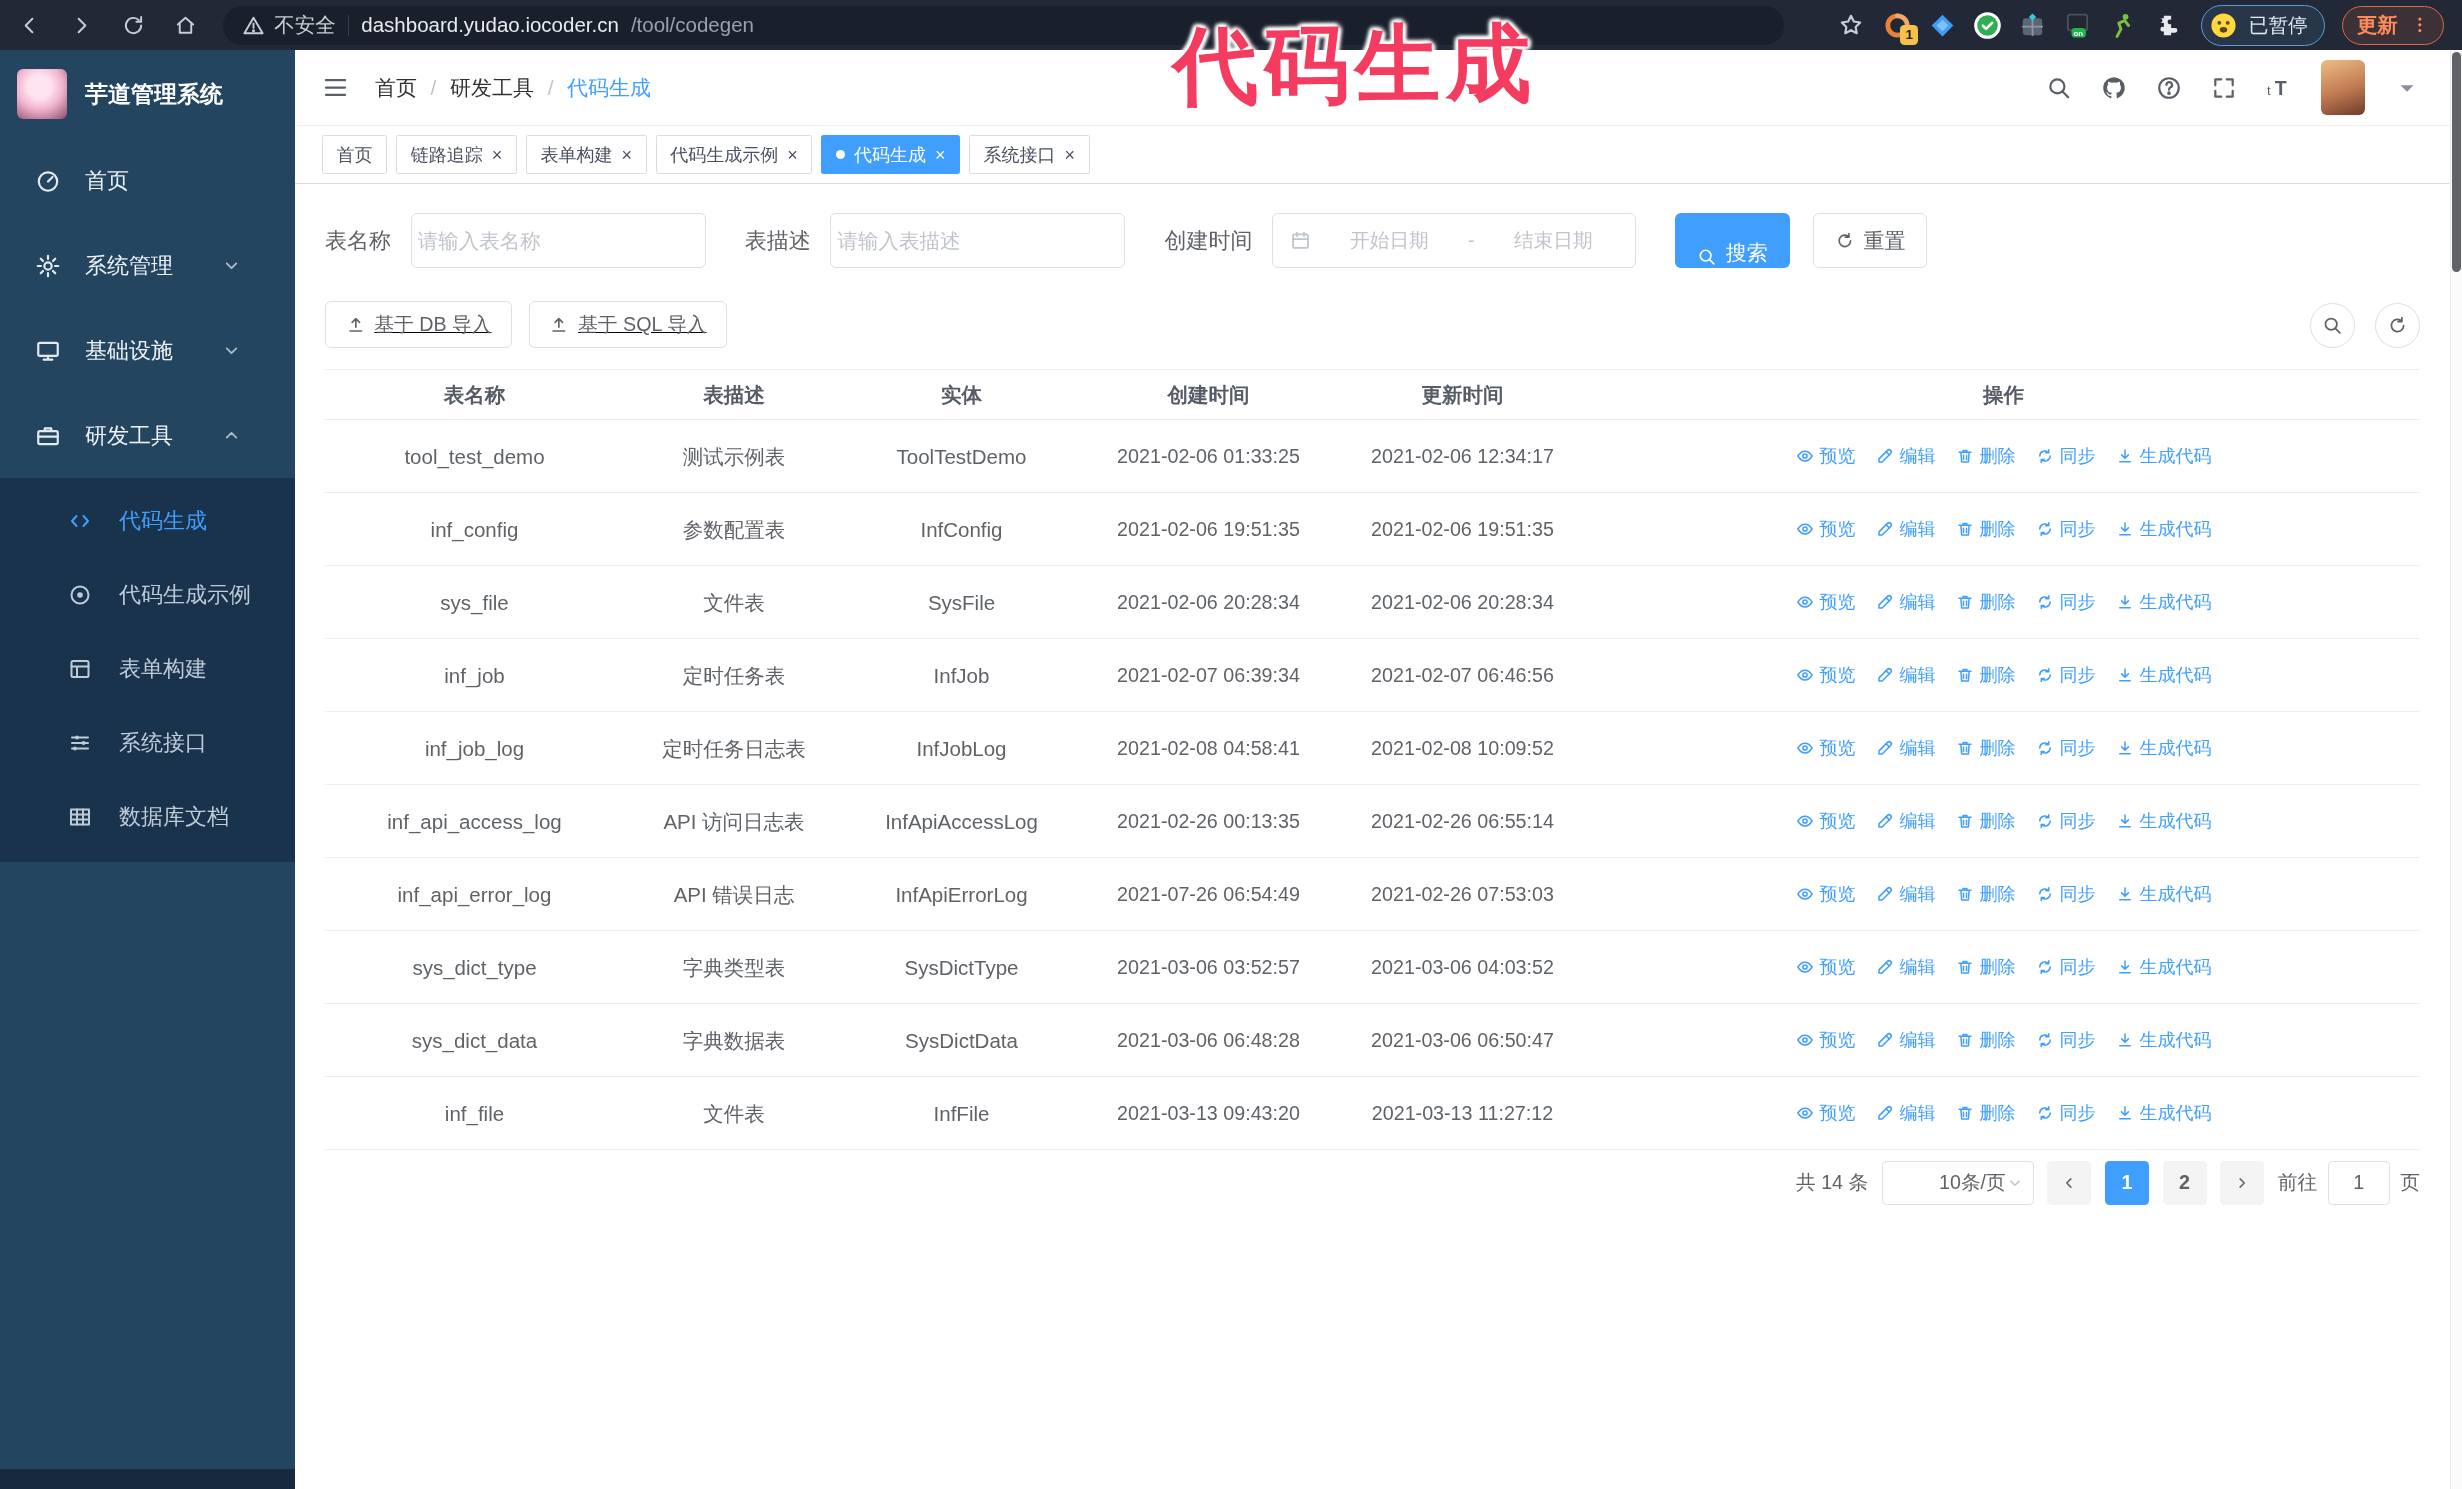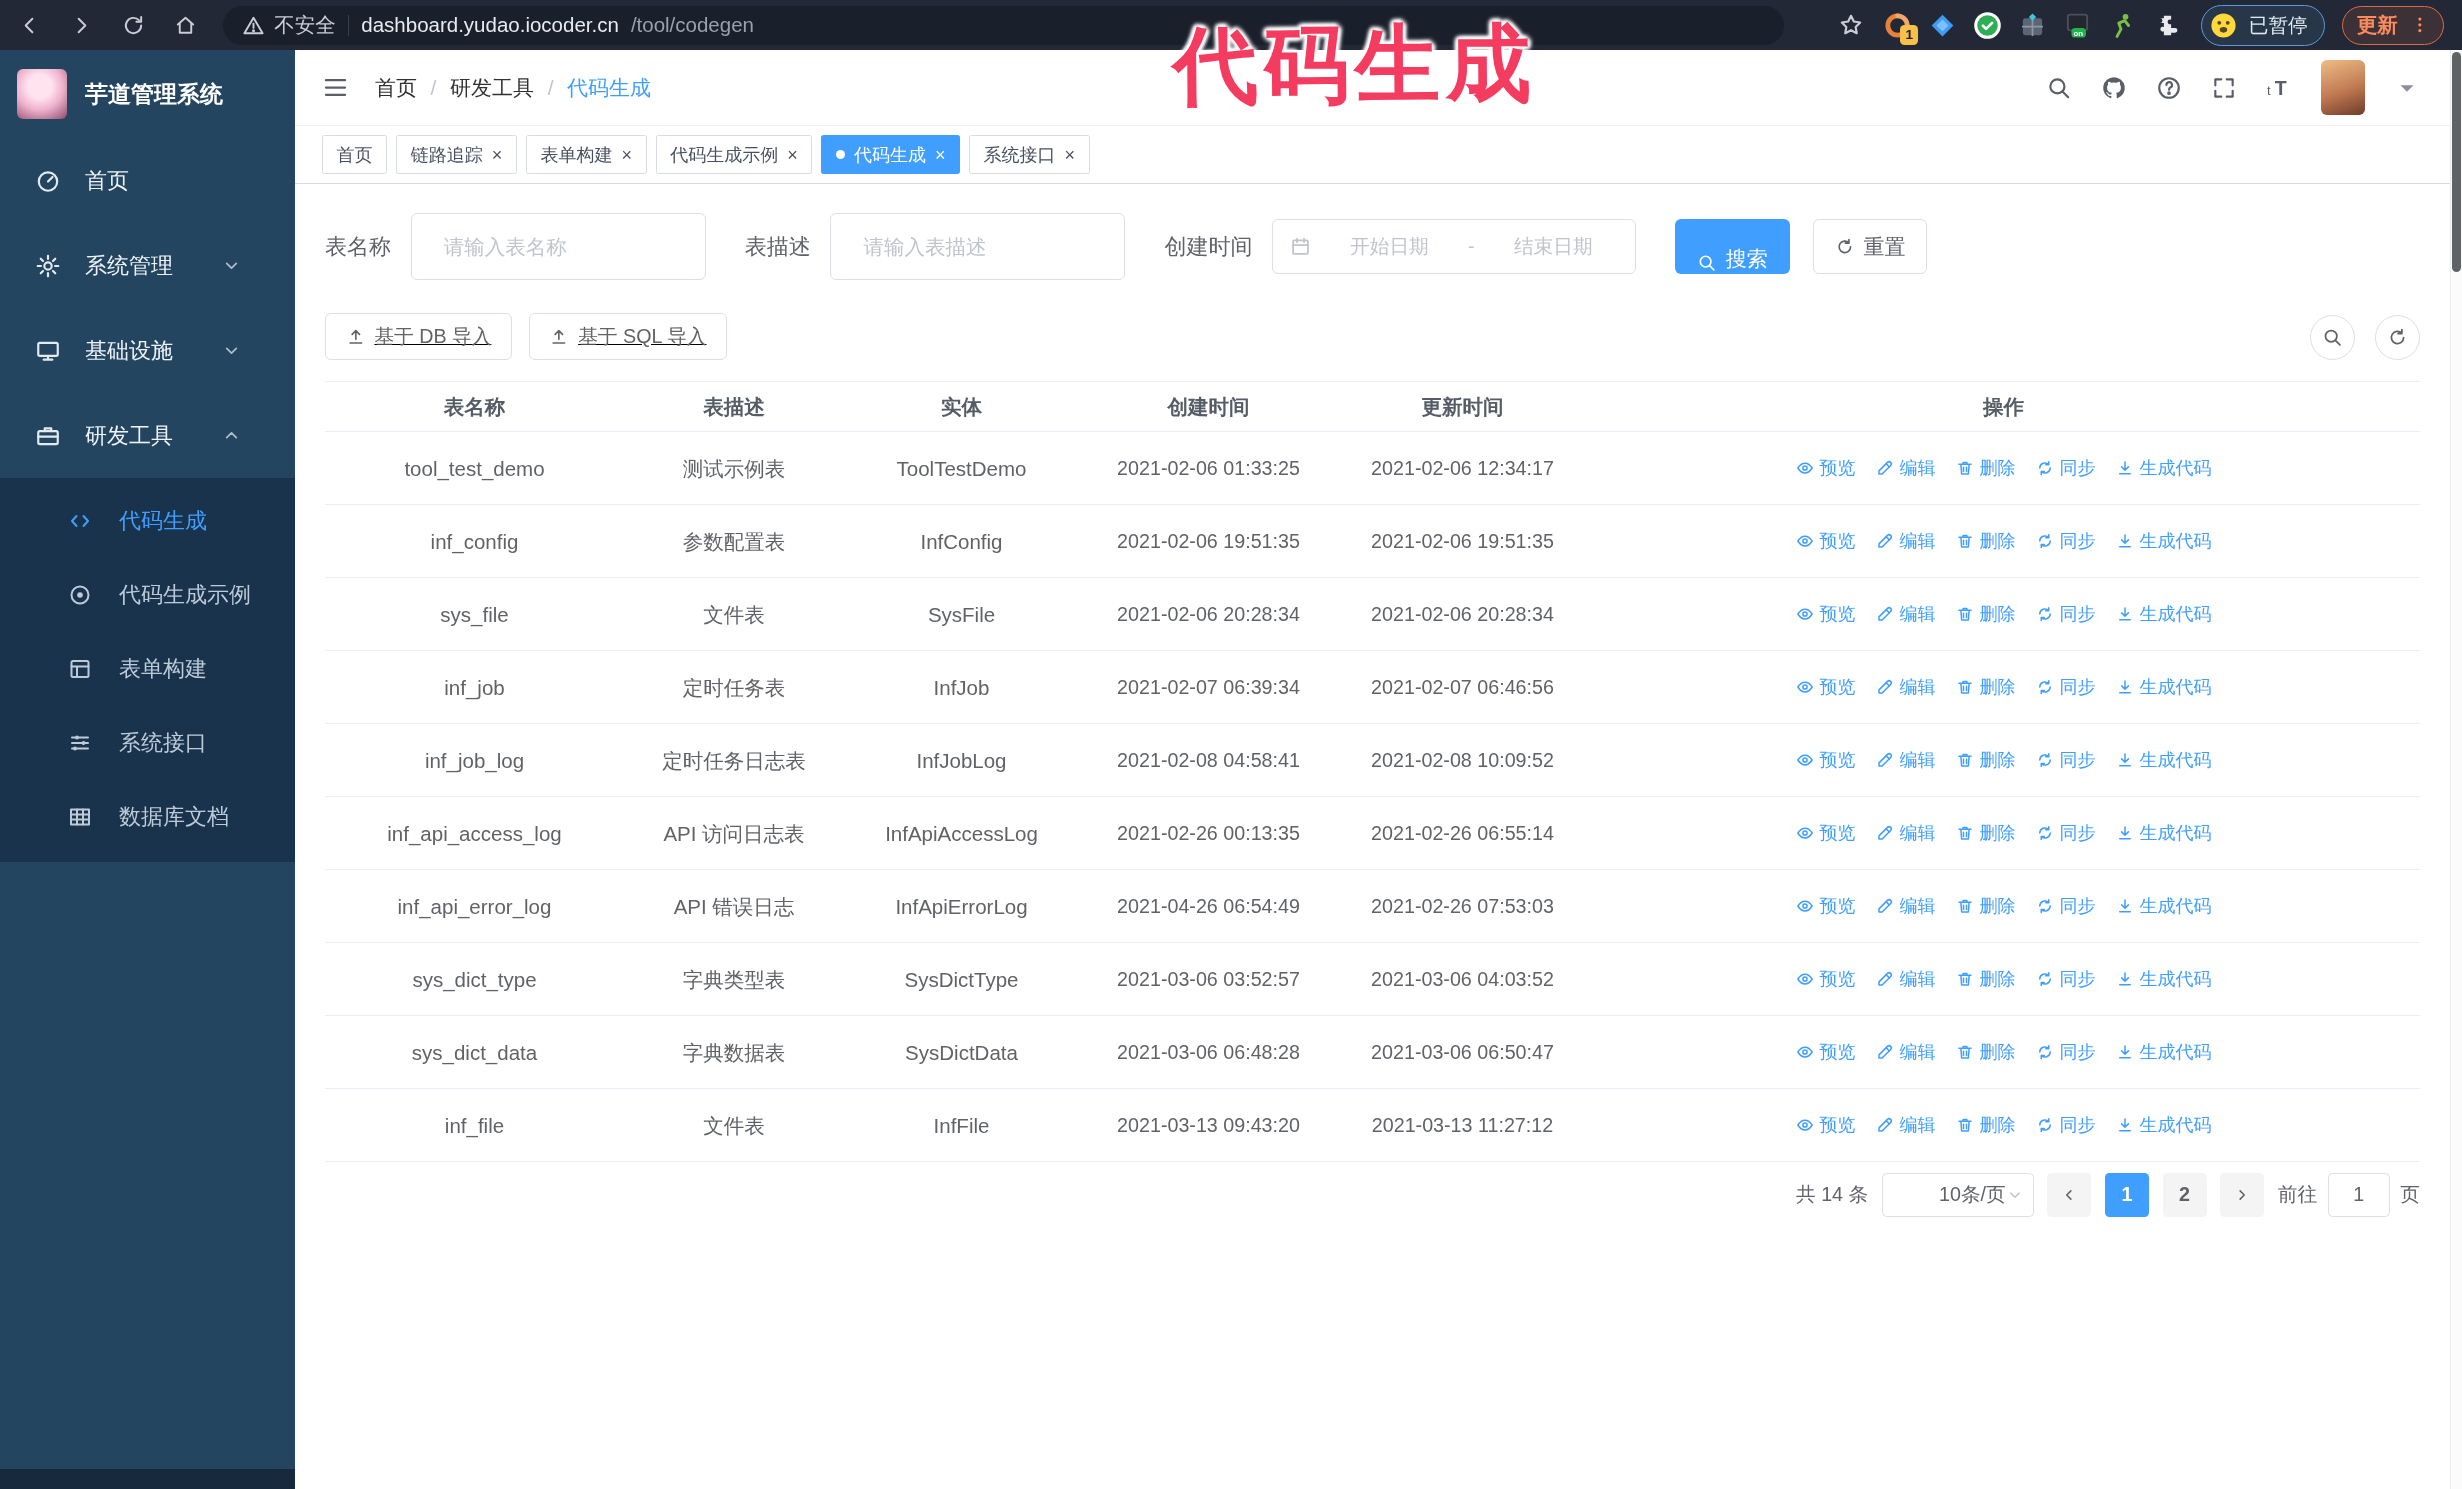--- a/index.html
+++ b/index.html
@@ -86,22 +86,22 @@
     border-radius:2.3px; cursor:pointer; white-space:nowrap; }
   .tab.active { background:var(--primary,#409eff); border-color:var(--primary,#409eff); color:#fff; }
   .tab .dot { width:9px; height:9px; border-radius:50%; background:#fff; }
   .tab .x { font-size:18px; line-height:1; }
 
   
   .content { flex:1; padding:29px 42px 0 30px; position:relative; }
   .filters { display:flex; align-items:center; }
   .fitem { display:flex; align-items:center; margin-right:39px; }
   .flabel { font-size:22px; color:#5f6368; margin-right:19.7px; white-space:nowrap; }
-  .tinput { width:295px; height:67px; border:0.8px solid #dcdfe6; border-radius:6px;
-    padding:0 32px; font-size:20.5px; color:#606266; outline:none;
+  .tinput { width:295px; height:55px; border:0.8px solid #dcdfe6; border-radius:6px;
+    padding:0 6px; font-size:20.5px; color:#606266; outline:none;
     font-family:"Liberation Sans","DejaVu Sans",sans-serif; }
   .tinput::placeholder { color:#c0c4cc; }
   .daterange { width:364px; height:55px; border:0.8px solid #dcdfe6; border-radius:6px;
     display:flex; align-items:center; padding:0 16.7px; gap:13.6px; color:#c0c4cc; }
   .daterange .icn { width:21px; height:21px; color:#c0c4cc; }
   .dr-text { font-size:19.7px; color:#c0c4cc; flex:1; text-align:center; white-space:nowrap; }
   .dr-sep { font-size:19.7px; color:#c0c4cc; }
   .btn { height:55px; border-radius:6px; display:flex; align-items:center; gap:9px;
     font-size:21px; padding:0 21px; cursor:pointer; border:0.8px solid transparent;
     white-space:nowrap; }
@@ -909,21 +909,21 @@
                     </span>
                     <span>生成代码</span>
                   </a>
                 </div>
               </td>
             </tr>
             <tr>
               <td>inf_api_error_log</td>
               <td>API 错误日志</td>
               <td>InfApiErrorLog</td>
-              <td><span class="date-text">2021-04-26 06:54:49</span></td>
+              <td><span class="date-text">2021-07-26 06:54:49</span></td>
               <td><span class="date-text">2021-02-26 07:53:03</span></td>
               <td>
                 <div class="actions">
                   <a class="action-link">
                     <span class="icn">
                       <svg viewBox="0 0 24 24">
                         <path d="M2.5 12S6.5 5.5 12 5.5 21.5 12 21.5 12 17.5 18.5 12 18.5 2.5 12 2.5 12z"></path>
                         <circle cx="12" cy="12" r="2.8"></circle>
                       </svg>
                     </span>

